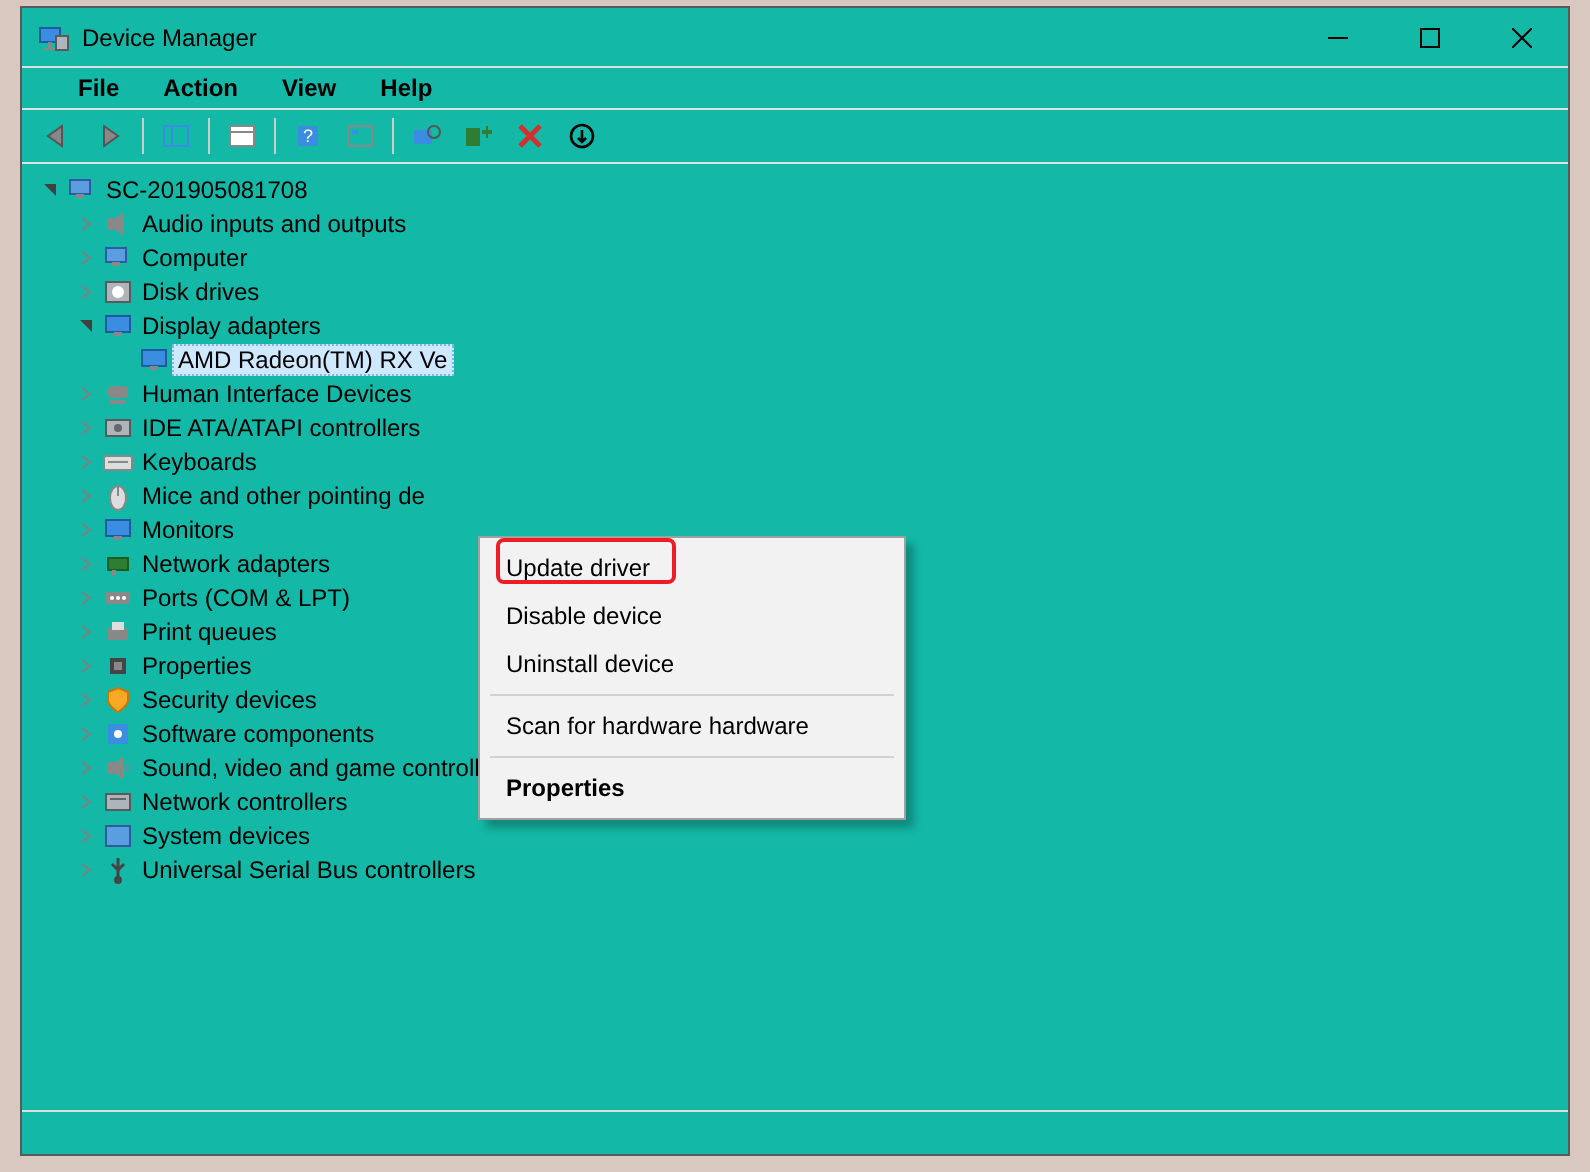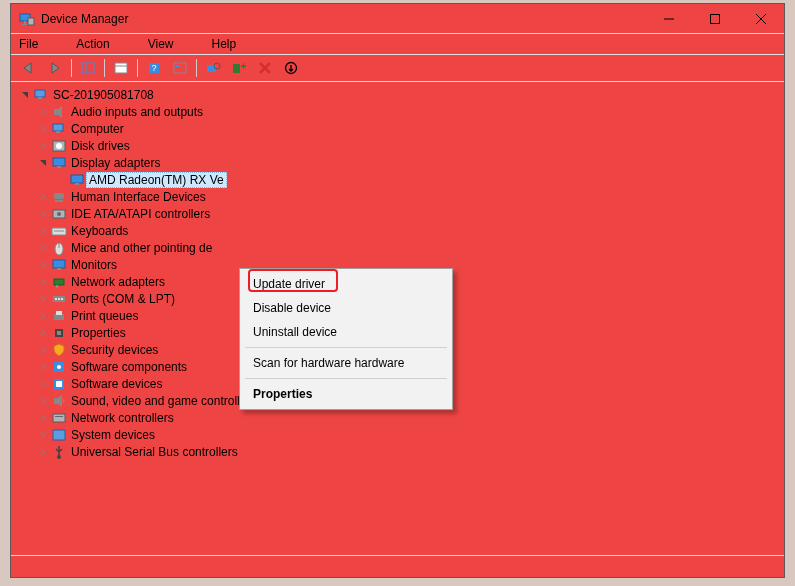--- a/index.html
+++ b/index.html
@@ -1,23 +1,23 @@
 <!DOCTYPE html>
 <html><head>
 <meta charset="utf-8">
 <style>
 * { box-sizing: border-box; margin: 0; padding: 0; font-family: "Segoe UI", Tahoma, sans-serif; }
 body { background: #d8c8c0; width: 795px; height: 586px; overflow: hidden; }
-.window { position: absolute; left: 10px; top: 3px; width: 775px; height: 575px; background: #ef4444; border: 1px solid #5a5a5a; display: flex; flex-direction: column; }
+.window { position: absolute; left: 10px; top: 3px; width: 775px; height: 575px; background: #14b8a6; border: 1px solid #5a5a5a; display: flex; flex-direction: column; }
 .titlebar { height: 30px; display: flex; align-items: center; padding-left: 8px; border-bottom: 1px solid #ddd; }
 .titlebar-icon { width: 16px; height: 16px; margin-right: 6px; }
 .titlebar-text { font-size: 12px; flex: 1; }
 .winbtns { display: flex; }
 .winbtn { width: 46px; height: 29px; display: flex; align-items: center; justify-content: center; font-size: 11px; }
-.menubar { height: 20px; display: flex; align-items: center; padding-left: 4px; font-size: 12px; gap: 30px; }
+.menubar { height: 20px; display: flex; align-items: center; padding-left: 24px; font-size: 12px; gap: 14px; font-weight: bold; }
 .menuitem { padding: 1px 4px; }
 .toolbar { height: 28px; display: flex; align-items: center; padding-left: 6px; gap: 2px; border-top: 1px solid #e0e0e0; border-bottom: 1px solid #e0e0e0; }
 .tbtn { width: 24px; height: 22px; display: flex; align-items: center; justify-content: center; border: 1px solid transparent; }
 .tsep { width: 1px; height: 18px; background: #ccc; margin: 0 2px; }
 .content { flex: 1; overflow: auto; padding: 4px 0 0 4px; font-size: 12px; position: relative; }
 .tree ul { list-style: none; padding-left: 18px; }
 .tree > ul { padding-left: 4px; }
 .node { display: flex; align-items: center; height: 17px; white-space: nowrap; }
 .chev { width: 12px; height: 12px; margin-right: 2px; display: flex; align-items: center; justify-content: center; cursor: default; }
 .nodeicon { width: 16px; height: 16px; margin-right: 4px; display: inline-flex; align-items: center; justify-content: center; }
@@ -412,36 +412,20 @@
               </li>
               <li>
                 <div class="node">
                   <span class="chev">
                     <svg width="8" height="8">
                       <path d="M2 1 L6 4 L2 7" fill="none" stroke="#808080" stroke-width="1"></path>
                     </svg>
                   </span>
                   <span class="nodeicon">
                     <svg width="16" height="16">
-                      <rect x="3" y="3" width="10" height="10" fill="#3a8de0"></rect>
-                      <rect x="5" y="5" width="6" height="6" fill="#fff"></rect>
-                    </svg>
-                  </span>
-                  <span>Software devices</span>
-                </div>
-              </li>
-              <li>
-                <div class="node">
-                  <span class="chev">
-                    <svg width="8" height="8">
-                      <path d="M2 1 L6 4 L2 7" fill="none" stroke="#808080" stroke-width="1"></path>
-                    </svg>
-                  </span>
-                  <span class="nodeicon">
-                    <svg width="16" height="16">
                       <rect x="3" y="5" width="4" height="6" fill="#888"></rect>
                       <path d="M7 5 L11 2 L11 14 L7 11 Z" fill="#888"></path>
                       <path d="M12 6 Q14 8 12 10" fill="none" stroke="#888"></path>
                     </svg>
                   </span>
                   <span>Sound, video and game controllers</span>
                 </div>
               </li>
               <li>
                 <div class="node">

